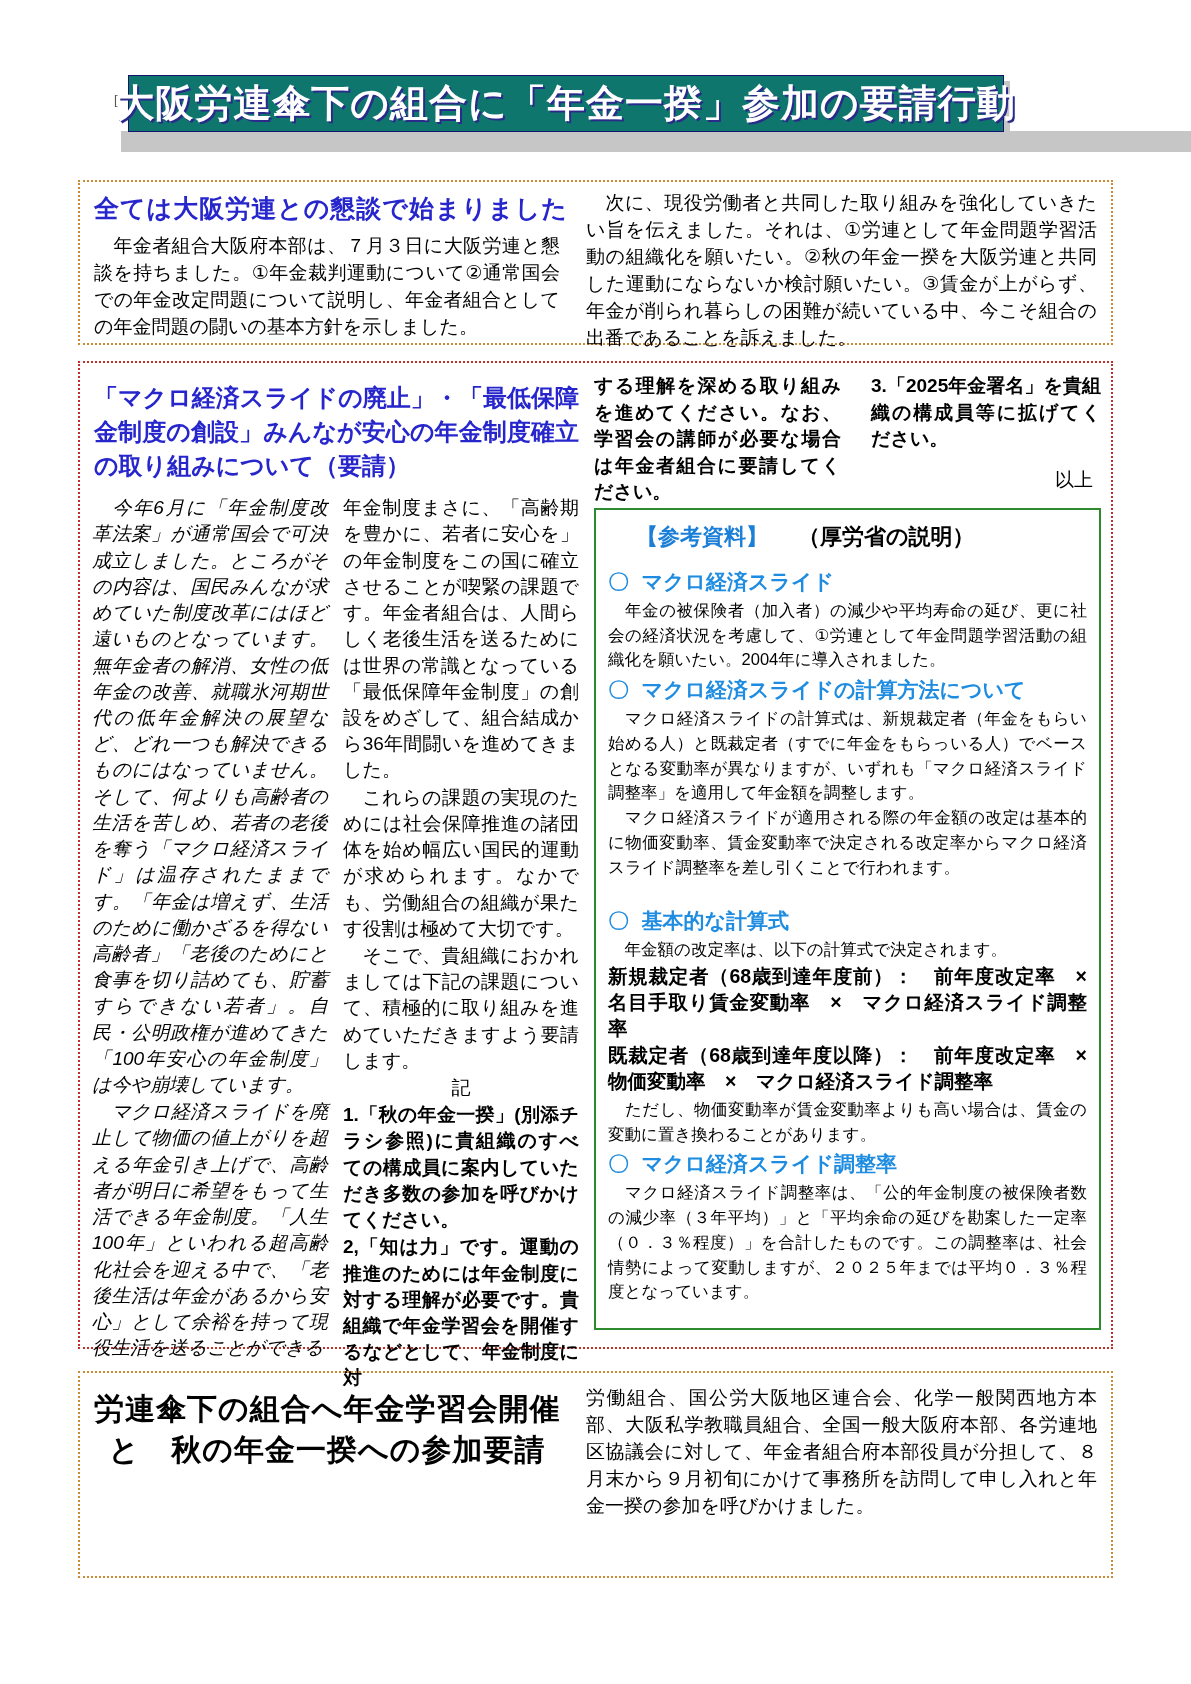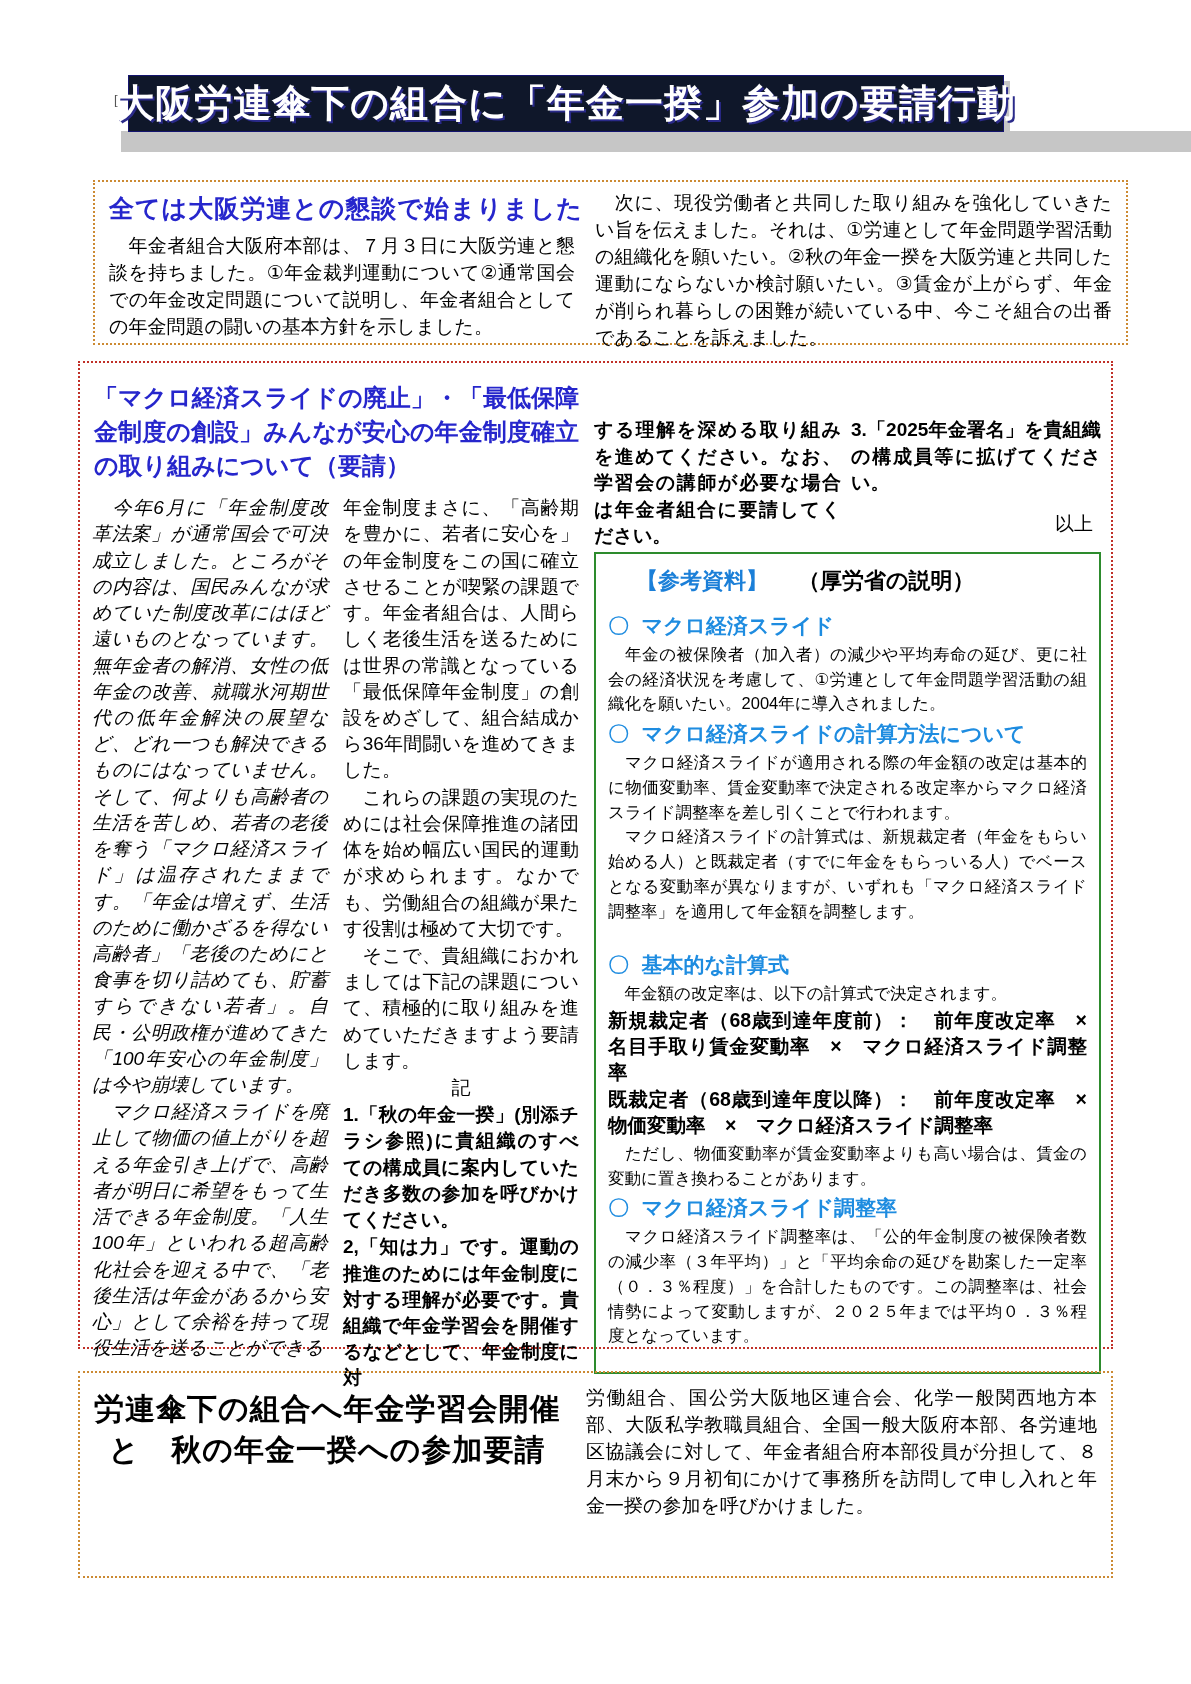--- a/index.html
+++ b/index.html
@@ -14,35 +14,35 @@
   
   .banner-strip{
     position:absolute;left:121px;top:131px;right:0;height:21px;
     background:#c6c6c6;
   }
   .bracket-mark{
     position:absolute;left:114px;top:92px;font-size:13px;color:#555;
   }
   .banner{
     position:absolute;left:128px;top:75px;width:874px;height:55px;
-    background:#0f172a;border:1px solid #14146e;
+    background:#0f766e;border:1px solid #14146e;
     display:flex;align-items:center;justify-content:center;
     box-shadow:6px 6px 0 #c6c6c6;
   }
   .banner span{
     font-family:"Liberation Serif","DejaVu Serif",serif;
     font-weight:bold;color:#ffffff;font-size:38px;letter-spacing:1px;
     text-shadow:2px 2px 0 #2a2a8a;white-space:nowrap;
   }
 
   
   .sec1{
-    position:absolute;left:93px;top:180px;width:1035px;height:165px;
+    position:absolute;left:78px;top:180px;width:1035px;height:165px;
     border:2px dotted #cc8a33;box-sizing:border-box;
-    padding:8px 14px;display:flex;gap:20px;
+    padding:8px 14px;display:flex;gap:26px;
   }
   .sec1-left{width:466px;flex:0 0 auto;}
   .sec1-right{flex:1;}
   .sec1 h2{
     margin:2px 0 8px;color:#2626cc;font-size:25px;font-weight:bold;
     text-align:center;letter-spacing:1px;white-space:nowrap;
   }
   .body19{font-size:19px;line-height:1.42;}
 
   
@@ -57,21 +57,21 @@
     color:#2626cc;font-size:24px;font-weight:bold;line-height:1.42;
     padding:8px 0 12px 2px;
   }
   .s2col1{grid-column:1;grid-row:2;font-style:italic;}
   .s2col2{grid-column:2;grid-row:2;}
   .s2col{font-size:19px;line-height:1.38;}
   .s2col p{margin:0 0 1px;}
   .ki{text-align:center;margin:2px 0;}
   .req-item{font-weight:bold;}
   .s2col3{grid-column:3;grid-row:1/3;}
-  .col3-top{display:flex;gap:10px;min-height:127px;font-size:19px;line-height:1.4;margin-top:44px;}
+  .col3-top{display:flex;gap:30px;min-height:127px;font-size:19px;line-height:1.4;}
   .col3-a{width:247px;flex:0 0 auto;font-weight:bold;}
   .col3-b{flex:1;font-weight:bold;}
   .ijou{font-weight:normal;text-align:right;margin-top:14px;padding-right:8px;}
 
   
   .refbox{
     border:2px solid #2d8b2d;margin-top:2px;padding:8px 12px 24px;
     box-sizing:border-box;
   }
   .ref-title{font-size:22px;font-weight:bold;padding:4px 0 12px 28px;}
@@ -149,22 +149,22 @@
 
         <div class="refbox">
           <div class="ref-title">
             <span class="blue">【参考資料】</span><span class="black">（厚労省の説明）</span>
           </div>
 
           <div class="ref-h">〇 マクロ経済スライド</div>
           <p class="ref-body jp">　年金の被保険者（加入者）の減少や平均寿命の延び、更に社会の経済状況を考慮して、①労連として年金問題学習活動の組織化を願いたい。2004年に導入されました。</p>
 
           <div class="ref-h">〇 マクロ経済スライドの計算方法について</div>
+          <p class="ref-body jp">　マクロ経済スライドの計算式は、新規裁定者（年金をもらい始める人）と既裁定者（すでに年金をもらっいる人）でベースとなる変動率が異なりますが、いずれも「マクロ経済スライド調整率」を適用して年金額を調整します。</p>
           <p class="ref-body jp">　マクロ経済スライドが適用される際の年金額の改定は基本的に物価変動率、賃金変動率で決定される改定率からマクロ経済スライド調整率を差し引くことで行われます。</p>
-          <p class="ref-body jp">　マクロ経済スライドの計算式は、新規裁定者（年金をもらい始める人）と既裁定者（すでに年金をもらっいる人）でベースとなる変動率が異なりますが、いずれも「マクロ経済スライド調整率」を適用して年金額を調整します。</p>
 
           <div class="ref-h gap-top">〇 基本的な計算式</div>
           <p class="ref-body jp">　年金額の改定率は、以下の計算式で決定されます。</p>
           <p class="formula jp">新規裁定者（68歳到達年度前）：　前年度改定率　×　名目手取り賃金変動率　×　マクロ経済スライド調整率</p>
           <p class="formula jp">既裁定者（68歳到達年度以降）：　前年度改定率　×　物価変動率　×　マクロ経済スライド調整率</p>
           <p class="ref-body jp">　ただし、物価変動率が賃金変動率よりも高い場合は、賃金の変動に置き換わることがあります。</p>
 
           <div class="ref-h">〇 マクロ経済スライド調整率</div>
           <p class="ref-body jp">　マクロ経済スライド調整率は、「公的年金制度の被保険者数の減少率（３年平均）」と「平均余命の延びを勘案した一定率（０．３％程度）」を合計したものです。この調整率は、社会情勢によって変動しますが、２０２５年までは平均０．３％程度となっています。</p>
         </div>

